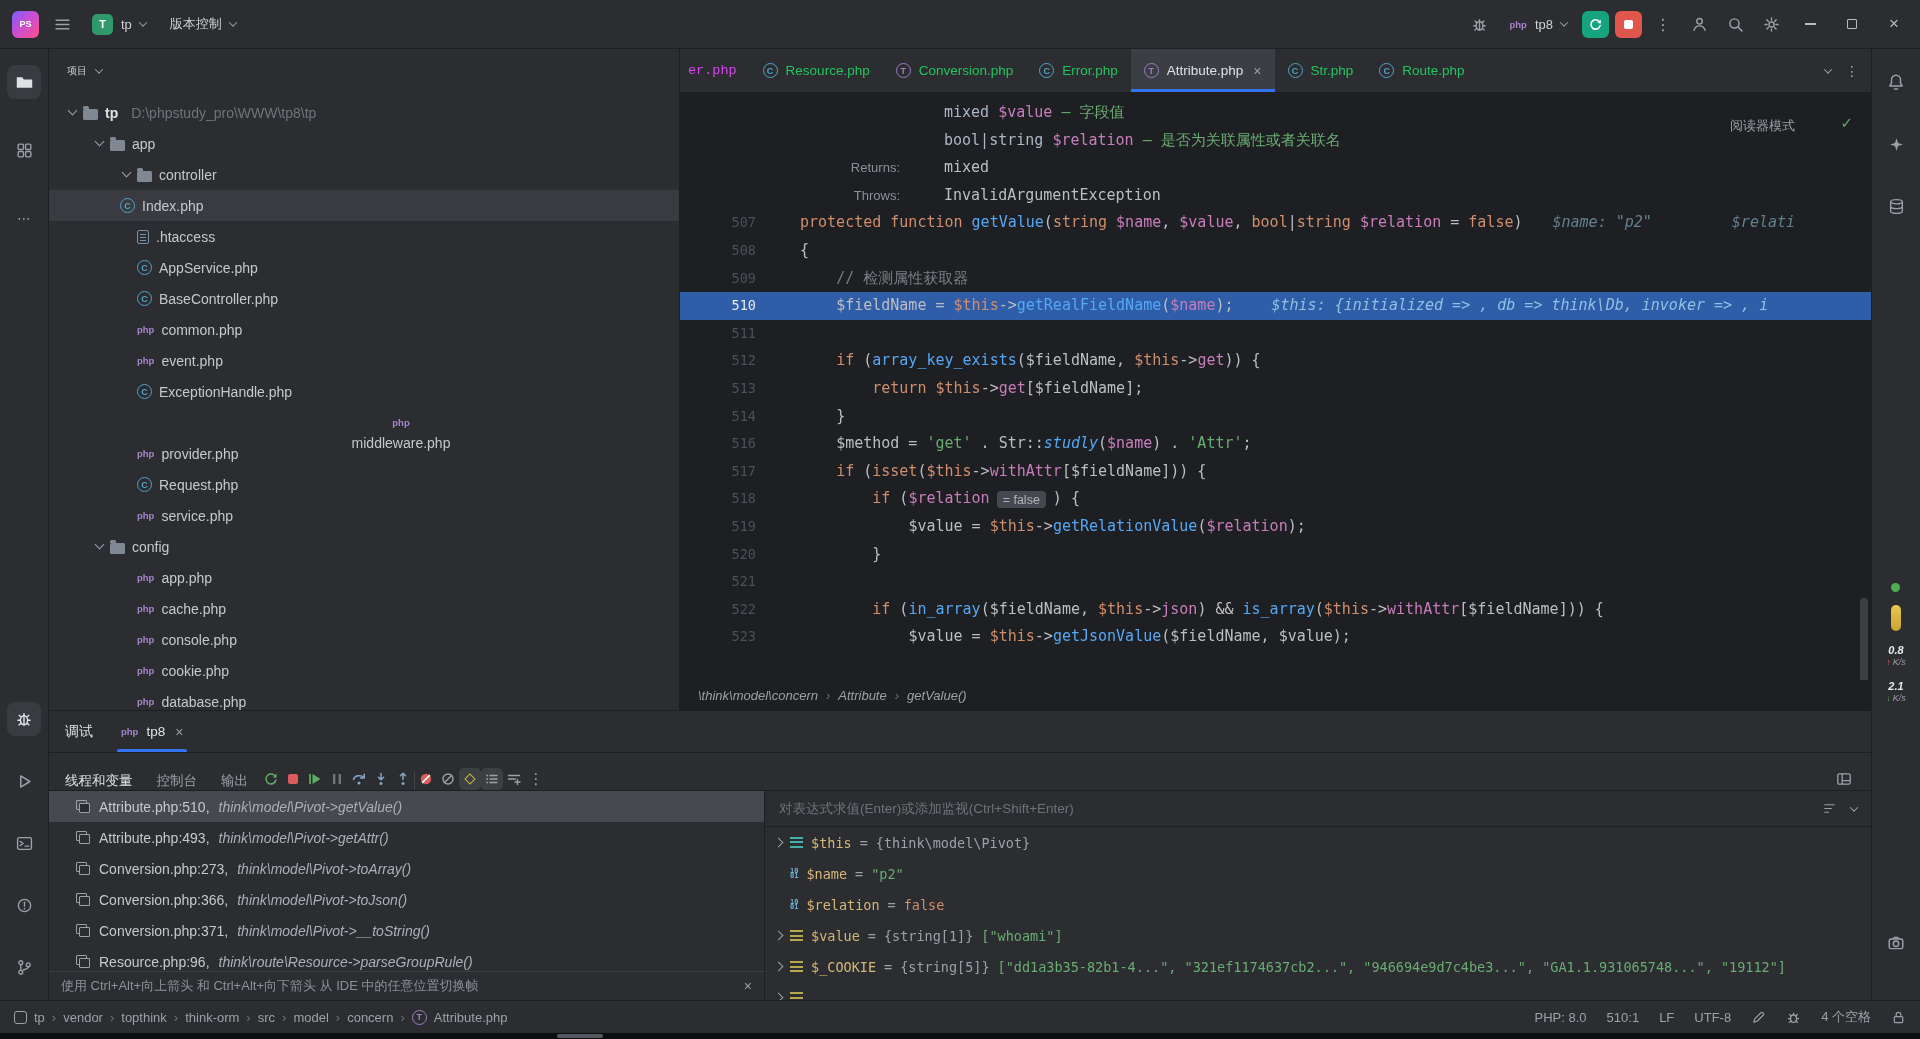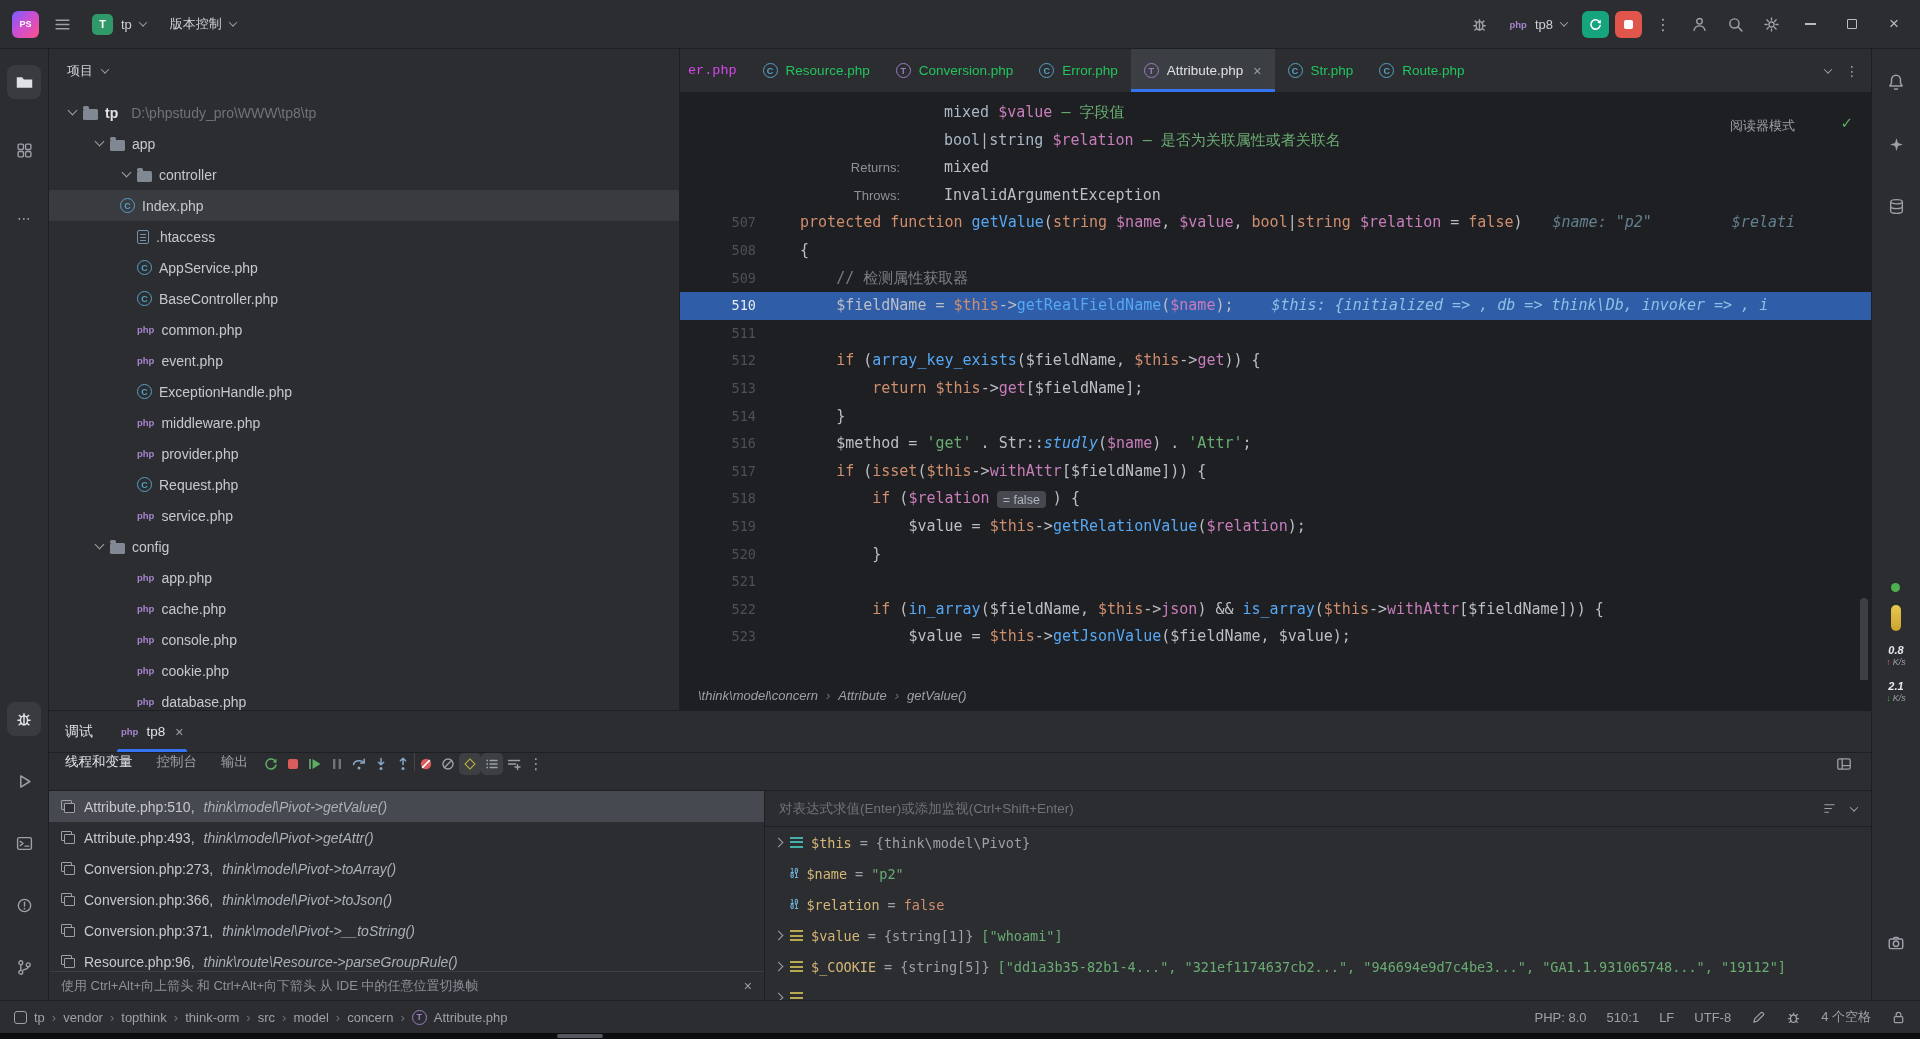--- a/index.html
+++ b/index.html
@@ -41,21 +41,21 @@
   .net-item{display:flex;flex-direction:column;align-items:center;line-height:1.15;}
   .net-num{font-size:11px;font-weight:bold;color:#e8eaed;}
   .net-sub{font-size:9px;color:#9da0a8;display:flex;gap:2px;align-items:center;}
   .net-sub .up{color:#e0575b;}
   .net-sub .down{color:#57a64a;}
   .center{flex:1;display:flex;flex-direction:column;min-width:0;}
   .upper{flex:0 0 661px;display:flex;min-height:0;}
 
   
   .project-panel{flex:0 0 631px;background:#2b2d30;border-right:1px solid #1e1f22;display:flex;flex-direction:column;overflow:hidden;}
-  .pp-header{flex:0 0 44px;display:flex;align-items:center;gap:9px;padding:0 18px;color:#ced0d6;font-size:13px;}
+  .pp-header{flex:0 0 44px;display:flex;align-items:center;gap:9px;padding:0 18px;color:#ced0d6;font-size:10px;}
   .tree{flex:1;overflow:hidden;padding-top:4px;}
   .tree-row{height:31px;display:flex;align-items:center;gap:7px;font-size:14px;color:#c6c8cd;white-space:nowrap;}
   .tree-row.selected{background:#393b40;}
   .tw-chev{flex:0 0 7px;width:7px;height:7px;border-right:1.4px solid #9da0a8;border-bottom:1.4px solid #9da0a8;transform:rotate(45deg);margin-top:-4px;}
   .tree-label.bold{color:#dfe1e5;font-weight:bold;}
   .tree-suffix{color:#6f737a;margin-left:6px;}
 
   
   .ico{display:inline-flex;align-items:center;justify-content:center;flex:0 0 auto;}
   .ico-class,.ico-trait{width:15px;height:15px;border-radius:50%;font-size:9px;font-weight:bold;}
@@ -118,31 +118,31 @@
   .scroll-thumb{position:absolute;right:3px;top:505px;width:8px;height:90px;background:#575a5f;opacity:.55;border-radius:4px;}
   .crumbs{flex:0 0 30px;display:flex;align-items:center;gap:8px;padding:0 18px;font-size:13px;color:#9da0a8;background:#1e1f22;font-style:italic;}
   .bc-sep{color:#6f737a;}
 
   
   .debug-panel{flex:1;background:#2b2d30;border-top:1px solid #1e1f22;display:flex;flex-direction:column;min-height:0;}
   .dbg-tabs{flex:0 0 42px;display:flex;align-items:center;padding:0 16px;border-bottom:1px solid #1e1f22;}
   .dbg-title{color:#dfe1e5;font-size:14px;margin-right:18px;}
   .dbg-session{display:flex;align-items:center;gap:8px;height:100%;padding:0 10px;position:relative;color:#dfe1e5;font-size:13.5px;}
   .dbg-session::after{content:"";position:absolute;left:6px;right:6px;bottom:0;height:3px;background:#3574f0;border-radius:2px 2px 0 0;}
-  .dbg-toolbar{flex:0 0 38px;display:flex;align-items:flex-start;padding:0 16px;border-bottom:1px solid #1e1f22;}
+  .dbg-toolbar{flex:0 0 38px;display:flex;align-items:flex-end;padding:0 16px;border-bottom:1px solid #1e1f22;}
   .dbg-views{display:flex;gap:24px;margin-right:12px;}
   .dbg-view{color:#9da0a8;font-size:13.5px;}
   .dbg-view.selected{color:#dfe1e5;}
   .tool-sep{width:1px;height:18px;background:#43454a;}
   .tb-ico{width:22px;height:22px;display:flex;align-items:center;justify-content:center;color:#9da0a8;border-radius:5px;font-size:15px;}
   .tb-ico.boxed{background:#3d4043;}
   .diamond{width:8px;height:8px;border:1.4px solid #c8b33c;transform:rotate(45deg);}
   .dbg-content{flex:1;display:flex;min-height:0;}
   .frames{flex:0 0 716px;border-right:1px solid #1e1f22;position:relative;overflow:hidden;}
-  .frame-row{height:31px;display:flex;align-items:center;gap:9px;padding:0 12px;font-size:14px;white-space:nowrap;}
+  .frame-row{height:31px;display:flex;align-items:center;gap:9px;padding:0 27px;font-size:14px;white-space:nowrap;}
   .frame-row.selected{background:#46494f;}
   .fr-loc{color:#c6c8cd;}
   .fr-fn{color:#aab0b8;font-style:italic;}
   .frames-hint{position:absolute;left:0;right:0;bottom:0;height:29px;background:#2b2d30;border-top:1px solid #3c3e42;display:flex;align-items:center;gap:10px;padding:0 12px;color:#8c9099;font-size:13px;}
   .frames-hint .x{margin-left:auto;color:#9da0a8;font-size:14px;}
   .watches{flex:1;display:flex;flex-direction:column;min-width:0;overflow:hidden;}
   .watch-input{flex:0 0 36px;display:flex;align-items:center;gap:10px;padding:0 14px;color:#6e727a;font-size:13.5px;border-bottom:1px solid #1e1f22;}
   .wi-end{margin-left:auto;display:flex;gap:14px;align-items:center;color:#9da0a8;}
   .var-row{height:31px;display:flex;align-items:center;gap:8px;padding:0 10px;font-family:"DejaVu Sans Mono",monospace;font-size:13.5px;white-space:nowrap;}
   .var-chev{width:7px;height:7px;border-right:1.4px solid #9da0a8;border-bottom:1.4px solid #9da0a8;transform:rotate(-45deg);flex:0 0 7px;}
@@ -342,21 +342,21 @@
               <div class="tree-row" style="padding-left: 74px;">
                 <span class="tw-chev hidden"></span>
                 <span class="ico ico-php"></span>
                 <span class="tree-label">event.php</span>
               </div>
               <div class="tree-row" style="padding-left: 74px;">
                 <span class="tw-chev hidden"></span>
                 <span class="ico ico-class"></span>
                 <span class="tree-label">ExceptionHandle.php</span>
               </div>
-              <div class="tree-row" style="padding-left: 74px;">
+              <div class="tree-row" style="padding-left: 74px; flex-direction: column;">
                 <span class="tw-chev hidden"></span>
                 <span class="ico ico-php"></span>
                 <span class="tree-label">middleware.php</span>
               </div>
               <div class="tree-row" style="padding-left: 74px;">
                 <span class="tw-chev hidden"></span>
                 <span class="ico ico-php"></span>
                 <span class="tree-label">provider.php</span>
               </div>
               <div class="tree-row" style="padding-left: 74px;">

